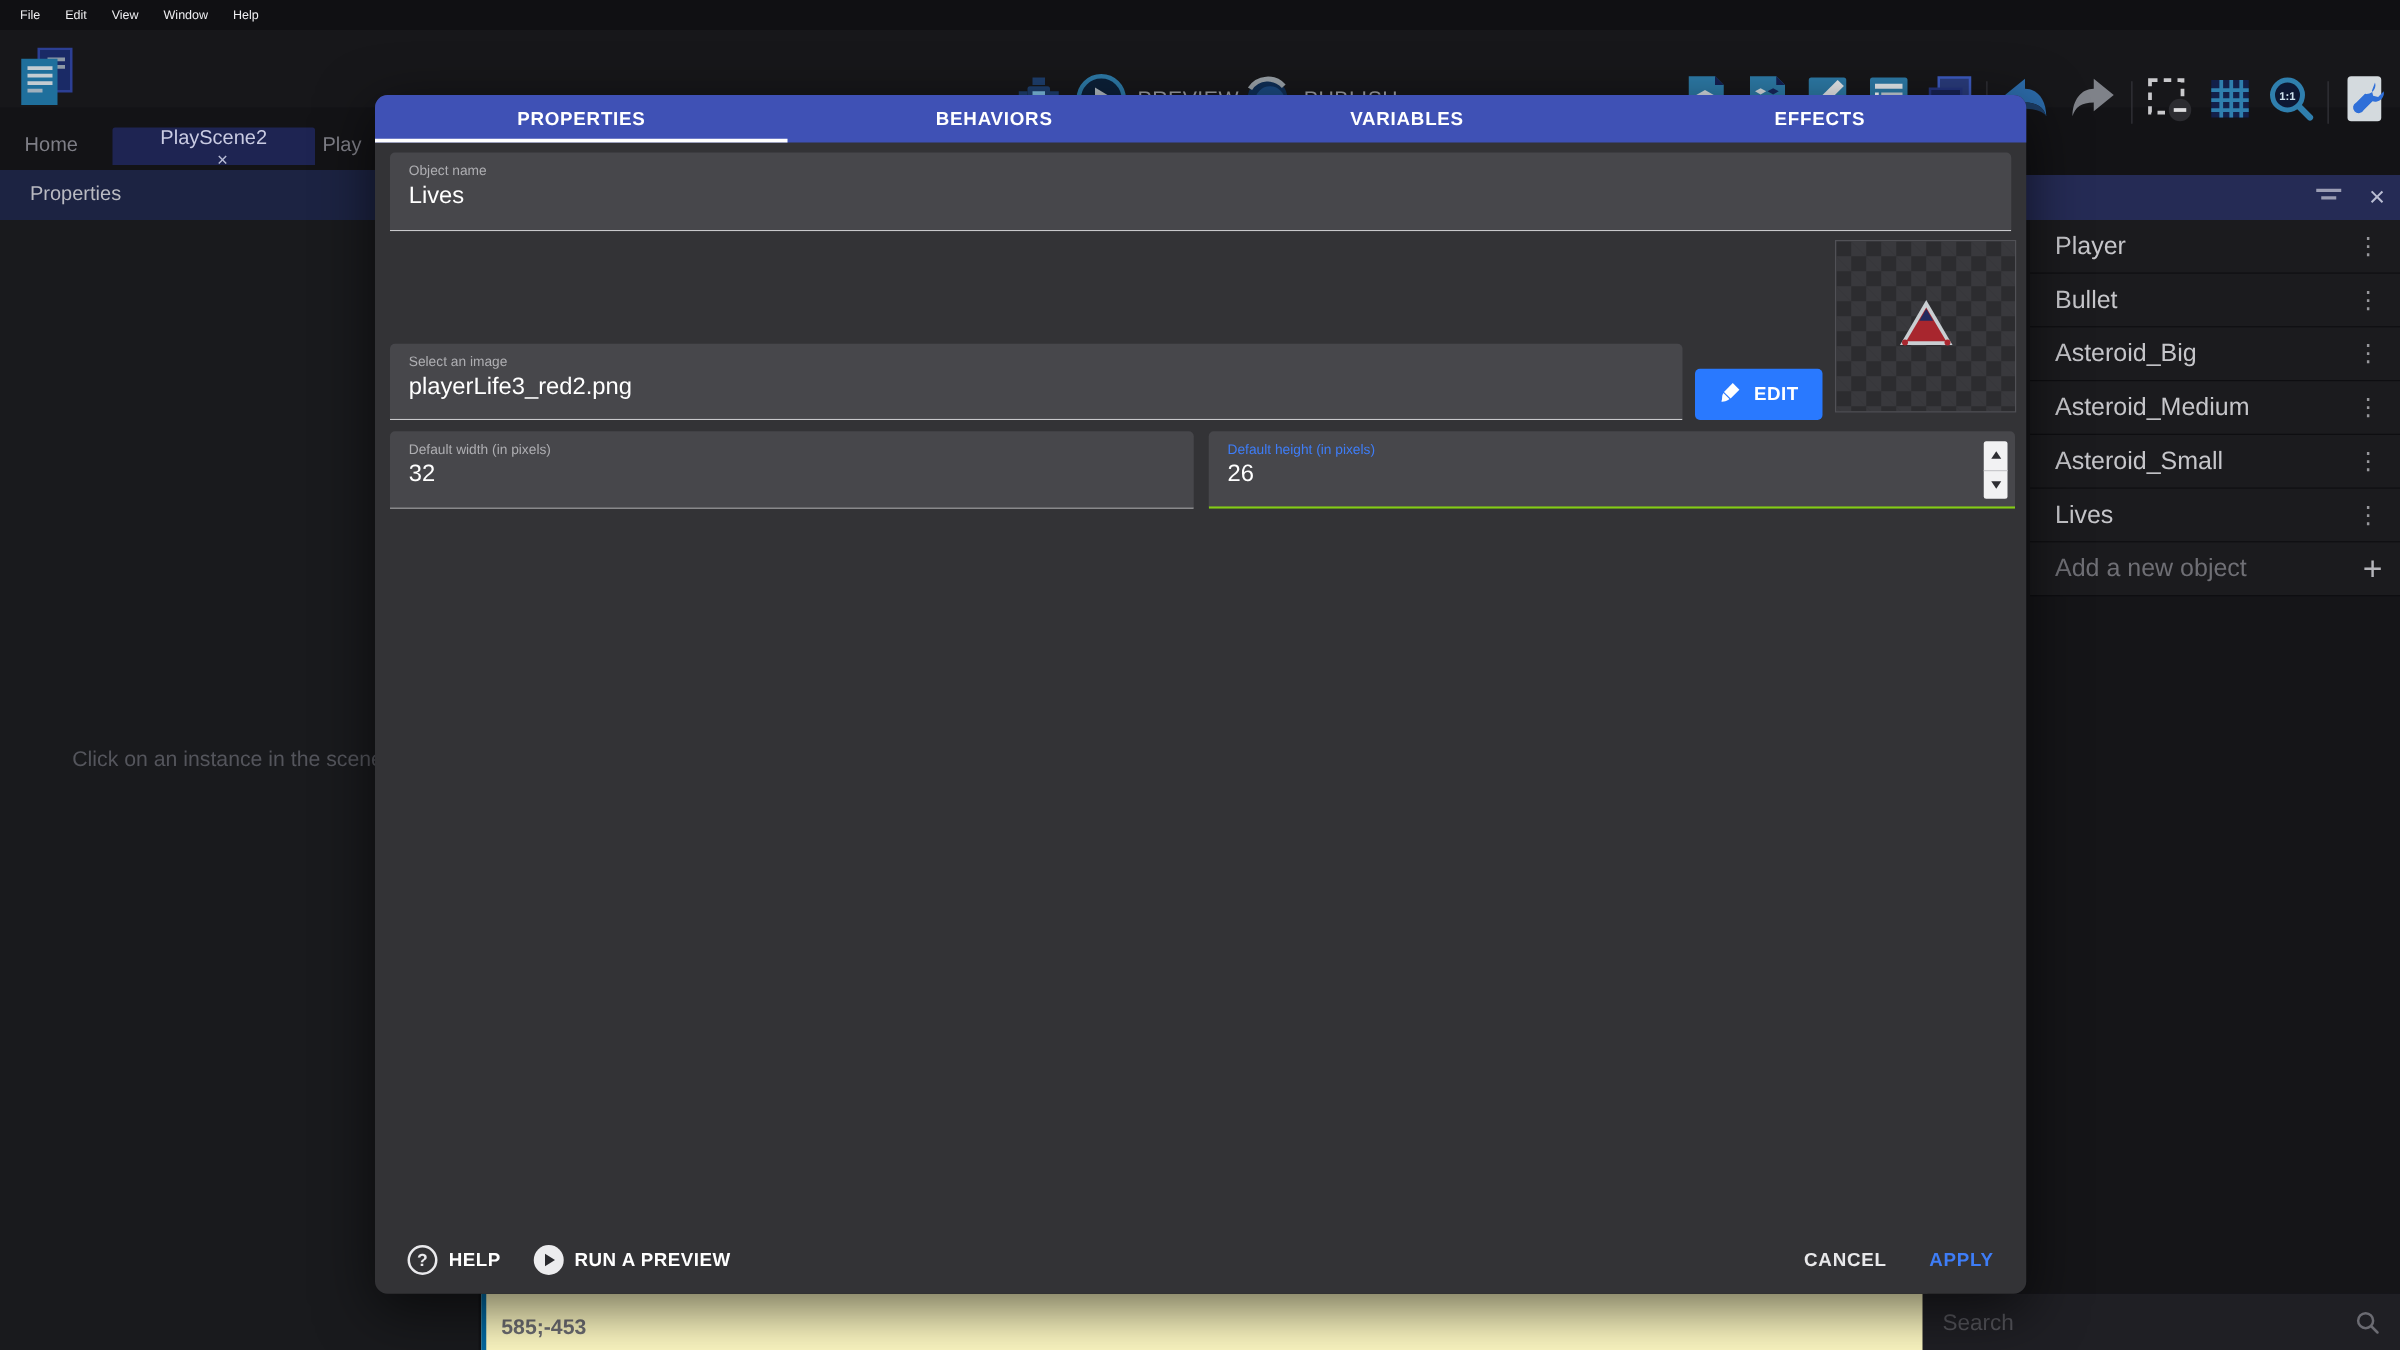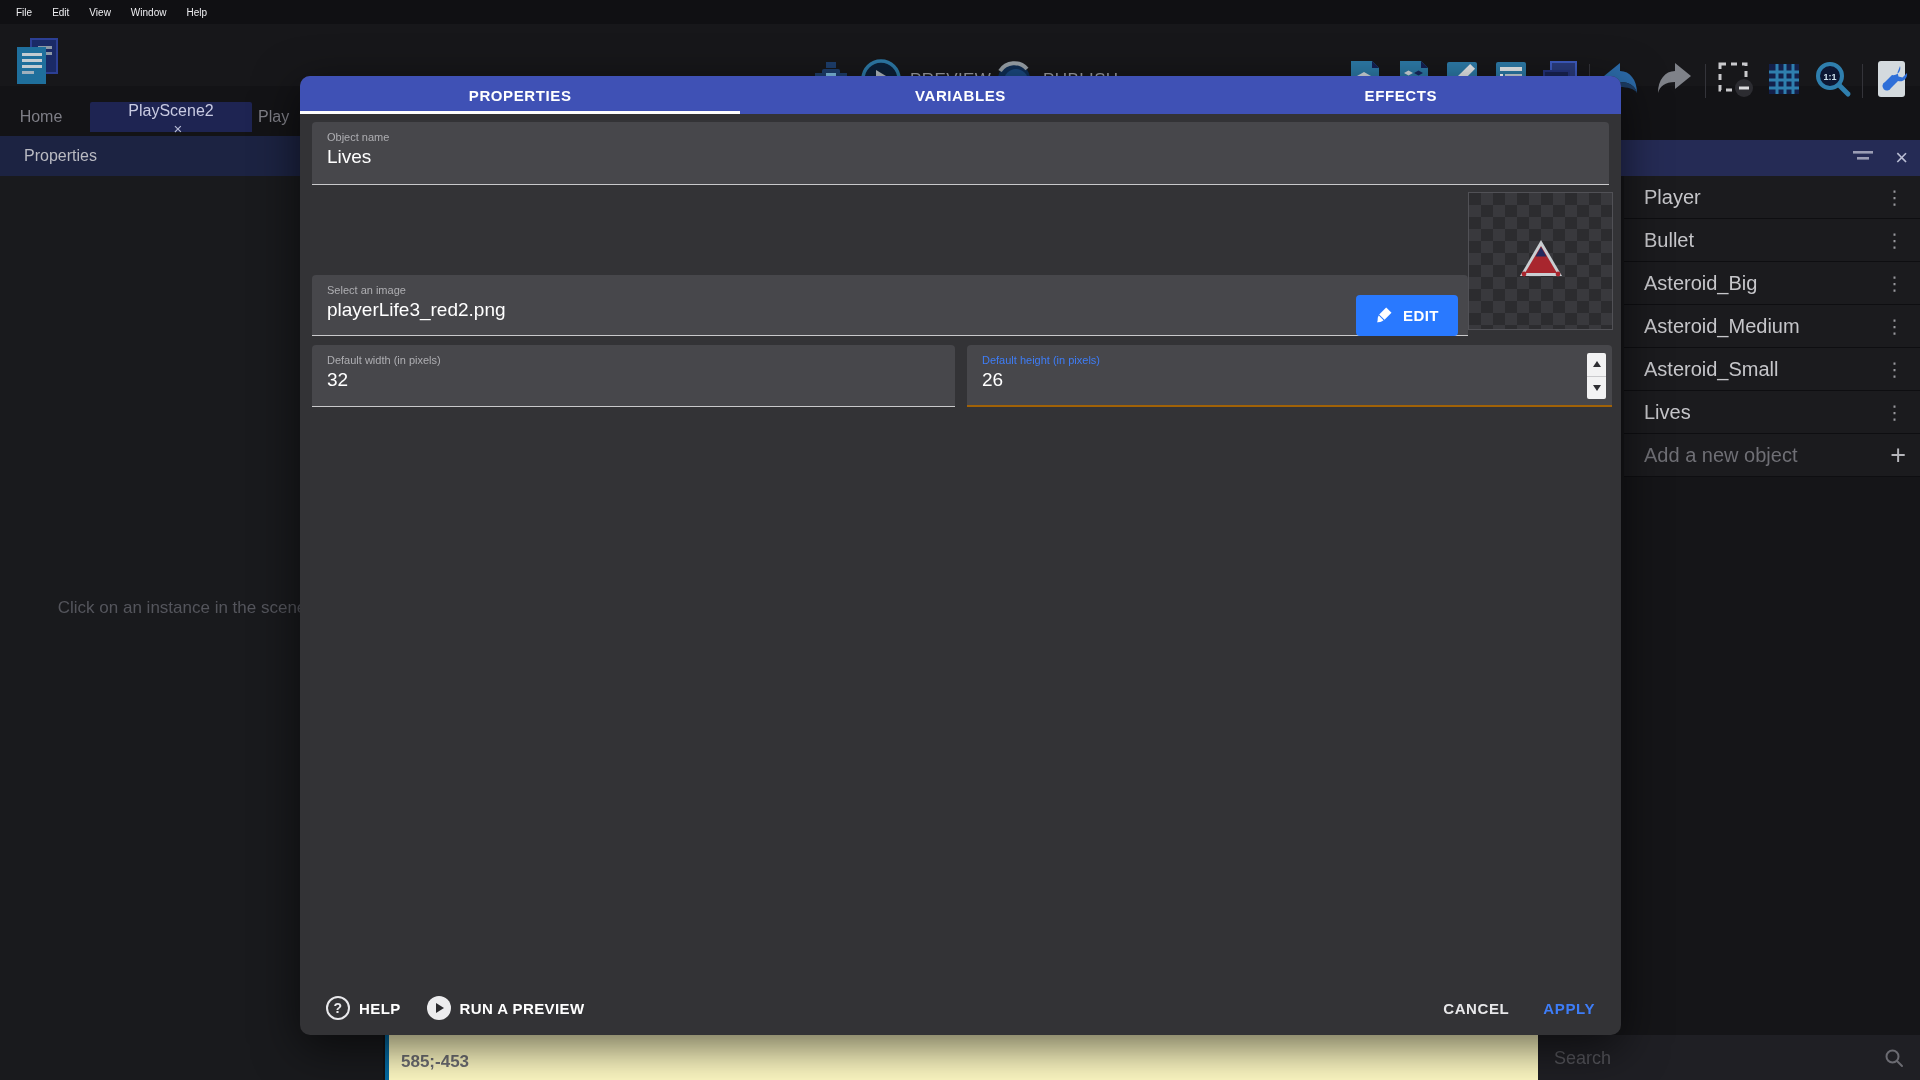--- a/index.html
+++ b/index.html
@@ -47,21 +47,21 @@
           box-shadow:0 12px 46px rgba(0,0,0,.6);}
   .dlg-tabs{position:absolute;left:0;top:0;width:1321px;height:38px;background:#3f51b5;border-radius:10px 10px 0 0;display:flex;}
   .dlg-tab{flex:1;display:flex;align-items:center;justify-content:center;color:#fff;font-size:15px;font-weight:bold;
            letter-spacing:.6px;position:relative;cursor:pointer;}
   .dlg-tab.active::after{content:"";position:absolute;left:0;right:0;bottom:0;height:3px;background:#fff;}
   .field{position:absolute;background:#47474b;border-radius:4px 4px 0 0;box-sizing:border-box;padding:9px 15px;}
   .field .flabel{font-size:11px;color:#aeaeb2;}
   .field .fvalue{display:block;background:transparent;border:none;outline:none;color:#fff;font-size:19px;margin-top:3px;
                  font-family:"Liberation Sans",sans-serif;width:95%;padding:0;}
   .u-white{border-bottom:1px solid #c9c9cb;}
-  .u-blue{border-bottom:2px solid #a16207;}
+  .u-blue{border-bottom:2px solid #84cc16;}
   .edit-btn{position:absolute;left:1056px;top:219px;width:102px;height:41px;background:#2979ff;border-radius:4px;
             display:flex;align-items:center;justify-content:center;gap:9px;color:#fff;font-size:15px;font-weight:bold;
             letter-spacing:.4px;cursor:pointer;}
   .thumb{position:absolute;left:1168px;top:116px;width:145px;height:138px;border:1px solid #515156;box-sizing:border-box;
          background:#2c2c2f;
          background-image:linear-gradient(45deg,#39393d 25%,transparent 25%,transparent 75%,#39393d 75%),
                           linear-gradient(45deg,#39393d 25%,transparent 25%,transparent 75%,#39393d 75%);
          background-size:24px 24px;background-position:0 0,12px 12px;
          display:flex;align-items:center;justify-content:center;}
   .spin{position:absolute;right:6px;top:8px;width:19px;height:46px;background:#f2f2f3;border-radius:2px;
@@ -309,20 +309,21 @@
       <svg width="20" height="20" viewBox="0 0 20 20">
         <circle cx="8.5" cy="8.5" r="6" fill="none" stroke="#6b6b72" stroke-width="2"></circle>
         <line x1="13" y1="13" x2="18" y2="18" stroke="#6b6b72" stroke-width="2" stroke-linecap="round"></line>
       </svg>
     </span>
   </div>
 
   <div class="abs dialog">
     <div class="dlg-tabs">
       <div class="dlg-tab active">PROPERTIES</div>
+      <div class="dlg-tab">BEHAVIORS</div>
       <div class="dlg-tab">VARIABLES</div>
       <div class="dlg-tab">EFFECTS</div>
     </div>
 
     <div class="field u-white" style="left:12px;top:46px;width:1297px;height:63px;">
       <div class="flabel">Object name</div>
       <input class="fvalue" type="text" value="Lives" style="">
     </div>
 
     <div class="thumb">
@@ -330,21 +331,21 @@
         <svg width="48" height="42" viewBox="0 0 48 42">
           <path d="M24 2 L45 38 L3 38 Z" fill="#c9ced2"></path>
           <path d="M24 8 L40 35 L8 35 Z" fill="#a8262e"></path>
           <path d="M24 9 L29.5 18.5 L18.5 18.5 Z" fill="#232a5e"></path>
           <circle cx="7" cy="36" r="2.4" fill="#a8262e"></circle>
             <circle cx="41" cy="36" r="2.4" fill="#a8262e"></circle>
         </svg>
       </span>
     </div>
 
-    <div class="field u-white" style="left:12px;top:199px;width:1156px;height:61px;">
+    <div class="field u-white" style="left:12px;top:199px;width:1034px;height:61px;">
       <div class="flabel">Select an image</div>
       <span class="fvalue">playerLife3_red2.png</span>
     </div>
     <div class="edit-btn">
       <span>
         <svg width="19" height="19" viewBox="0 0 20 20">
           <path d="M11.8 2.6 L17.4 8.2 L10 15.6 L4.4 10 Z" fill="#fff"></path>
           <path d="M4 11 L9 16 C9 16 6.6 18.6 2 18.2 C3.6 16.4 2 13.6 4 11 Z" fill="#fff"></path>
         </svg>
       </span>

